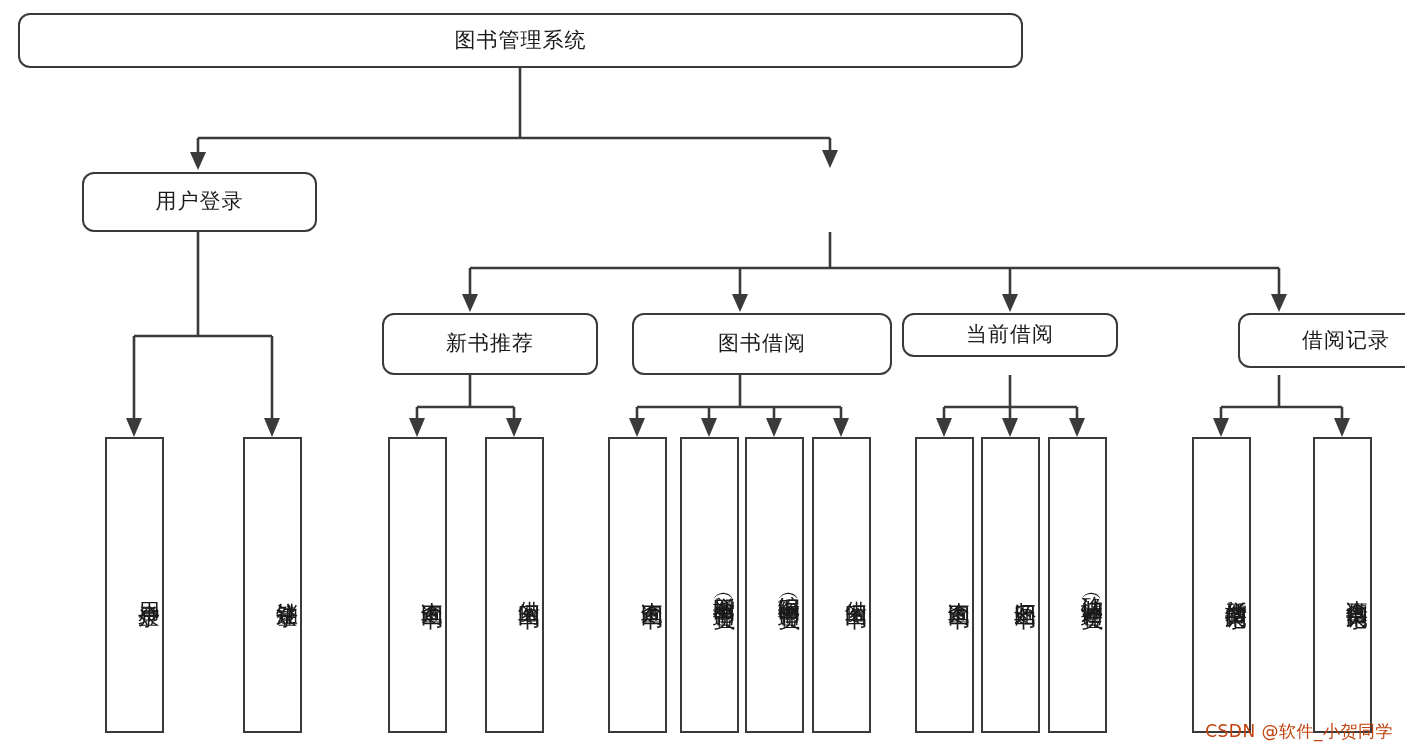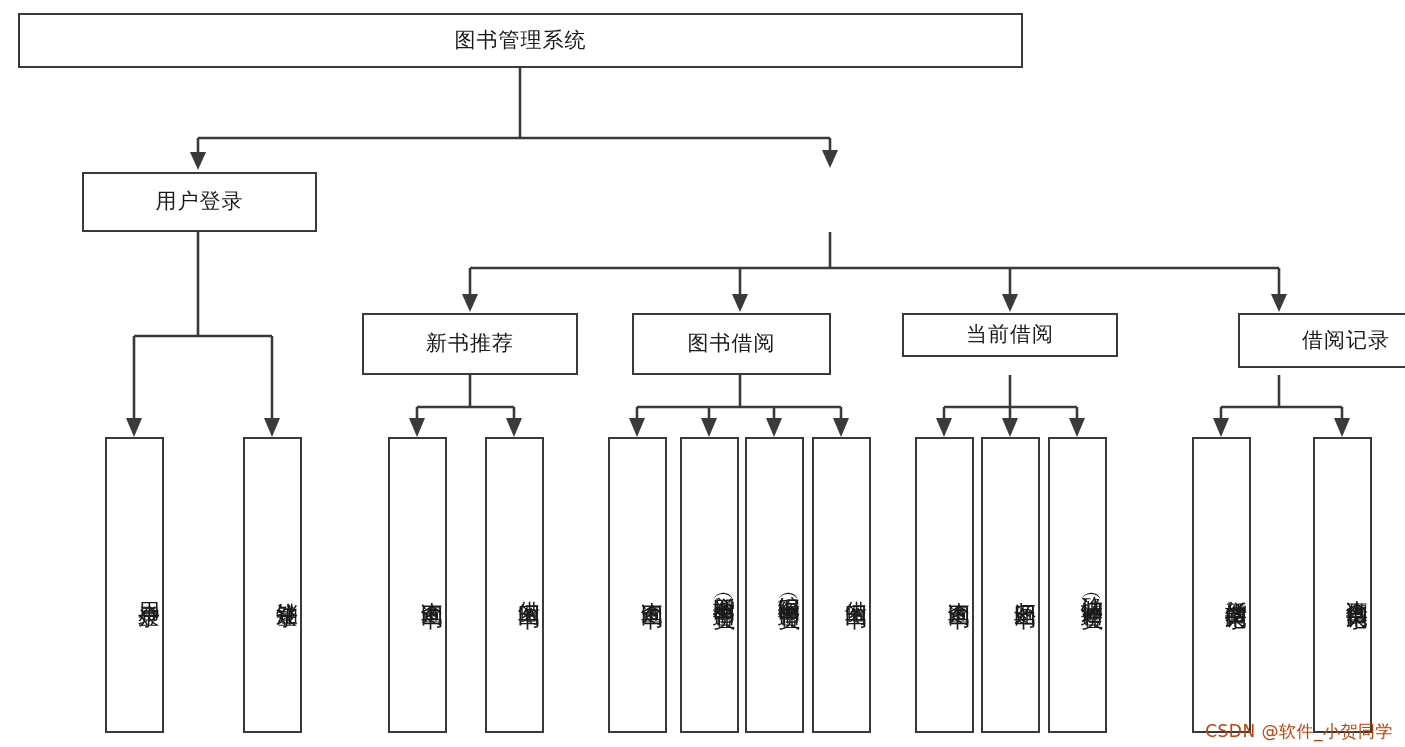--- a/index.html
+++ b/index.html
@@ -26,20 +26,21 @@
     align-items: center;
     justify-content: center;
     color: #1a1a1a;
   }
   
   .node.h {
     font-size: 21px;
     letter-spacing: 1px;
     line-height: 1.2;
     white-space: nowrap;
+    border-radius: 12px;
   }
   
   .node.v {
     writing-mode: vertical-rl;
     text-orientation: upright;
     font-size: 22px;
     line-height: 1.22;
     letter-spacing: 2px;
     align-items: flex-start;
     justify-content: center;
@@ -143,24 +144,24 @@
   </svg>
 
   <div class="node h" style="left:18px; top:13px; width:1005px; height:55px;">
     <span>图书管理系统</span>
   </div>
 
   <div class="node h" style="left:82px; top:172px; width:235px; height:60px;">
     <span>用户登录</span>
   </div>
 
-  <div class="node h" style="left:362px; top:313px; width:216px; height:62px;">
+  <div class="node h" style="left:382px; top:313px; width:216px; height:62px;">
     <span>新书推荐</span>
   </div>
-  <div class="node h" style="left:632px; top:313px; width:199px; height:62px;">
+  <div class="node h" style="left:632px; top:313px; width:260px; height:62px;">
     <span>图书借阅</span>
   </div>
   <div class="node h" style="left:902px; top:313px; width:216px; height:44px;">
     <span>当前借阅</span>
   </div>
   <div class="node h" style="left:1238px; top:313px; width:216px; height:55px;">
     <span>借阅记录</span>
   </div>
 
   <div class="node v" style="left:105px; top:437px; width:59px; height:296px;">

